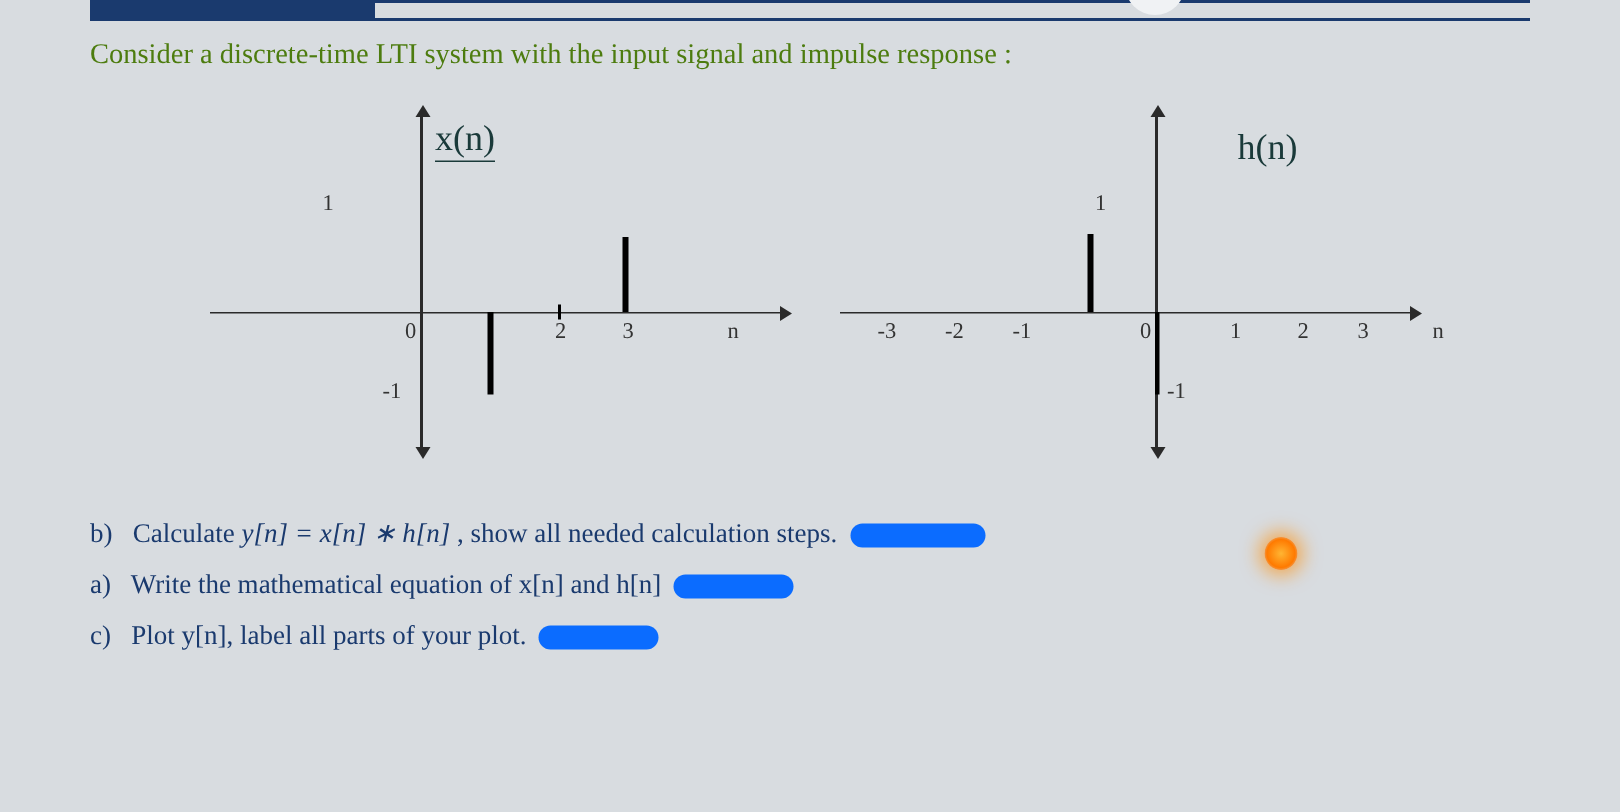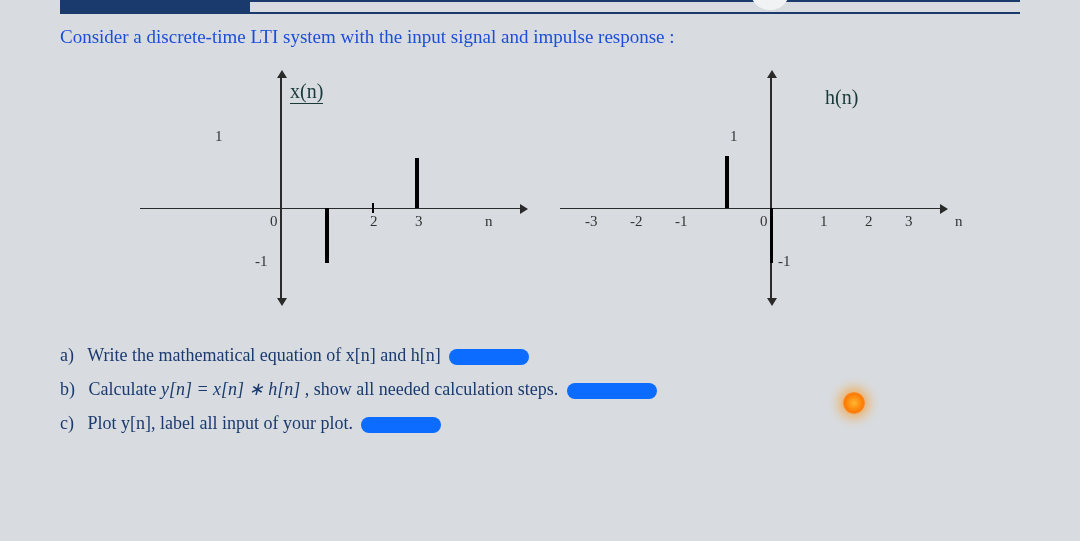--- a/index.html
+++ b/index.html
@@ -22,21 +22,21 @@
   .header-left-blob {
     position: absolute;
     top: -8px;
     left: 0;
     width: 190px;
     height: 20px;
     background: #1a3a6e;
   }
   .prompt {
     margin: 12px 60px 0 60px;
-    color: #1d4ed8;
+    color: #4d7c0f;
     font-size: 19px;
   }
   .graphs {
     position: relative;
     height: 260px;
     margin: 20px 60px 0 60px;
   }
   .graph {
     position: absolute;
     top: 10px;
@@ -96,21 +96,21 @@
     background: #000;
     left: 0;
   }
   .tick-label {
     position: absolute;
     font-size: 15px;
     color: #333;
   }
   .fn-label {
     position: absolute;
-    font-size: 20px;
+    font-size: 24px;
     color: #1a3a3a;
   }
   .fn-label.underline { border-bottom: 1px solid #1a3a3a; }
   .questions {
     margin: 10px 60px 0 60px;
     color: #1a3a6e;
     font-size: 18px;
     line-height: 34px;
   }
   .qrow {
@@ -190,28 +190,28 @@
     <div class="tick-label" style="left:345px; top:135px;">3</div>
     <div class="tick-label" style="left:395px; top:135px;">n</div>
 
     <div class="stem" style="left:165px; top:78px; height:52px;"></div>
     <div class="stem" style="left:210px; top:130px; height:55px; width:3px;"></div>
   </div>
 </div>
 
 <div class="questions">
   <div class="qrow">
-    <span>a)</span>&nbsp;&nbsp;
-    <span>Write the mathematical equation of x[n] and h[n]</span>
-    <span class="scribble w80"></span>
-  </div>
-  <div class="qrow">
     <span>b)</span>&nbsp;&nbsp;
     <span>Calculate </span><span class="italic">y[n] = x[n] ∗ h[n]</span><span> , show all needed calculation steps.</span>
     <span class="scribble"></span>
     <span class="glow-dot" style="right:155px; top:20px;"></span>
   </div>
   <div class="qrow">
+    <span>a)</span>&nbsp;&nbsp;
+    <span>Write the mathematical equation of x[n] and h[n]</span>
+    <span class="scribble w80"></span>
+  </div>
+  <div class="qrow">
     <span>c)</span>&nbsp;&nbsp;
-    <span>Plot y[n], label all input of your plot.</span>
+    <span>Plot y[n], label all parts of your plot.</span>
     <span class="scribble w80"></span>
   </div>
 </div>
 
 </body></html>

